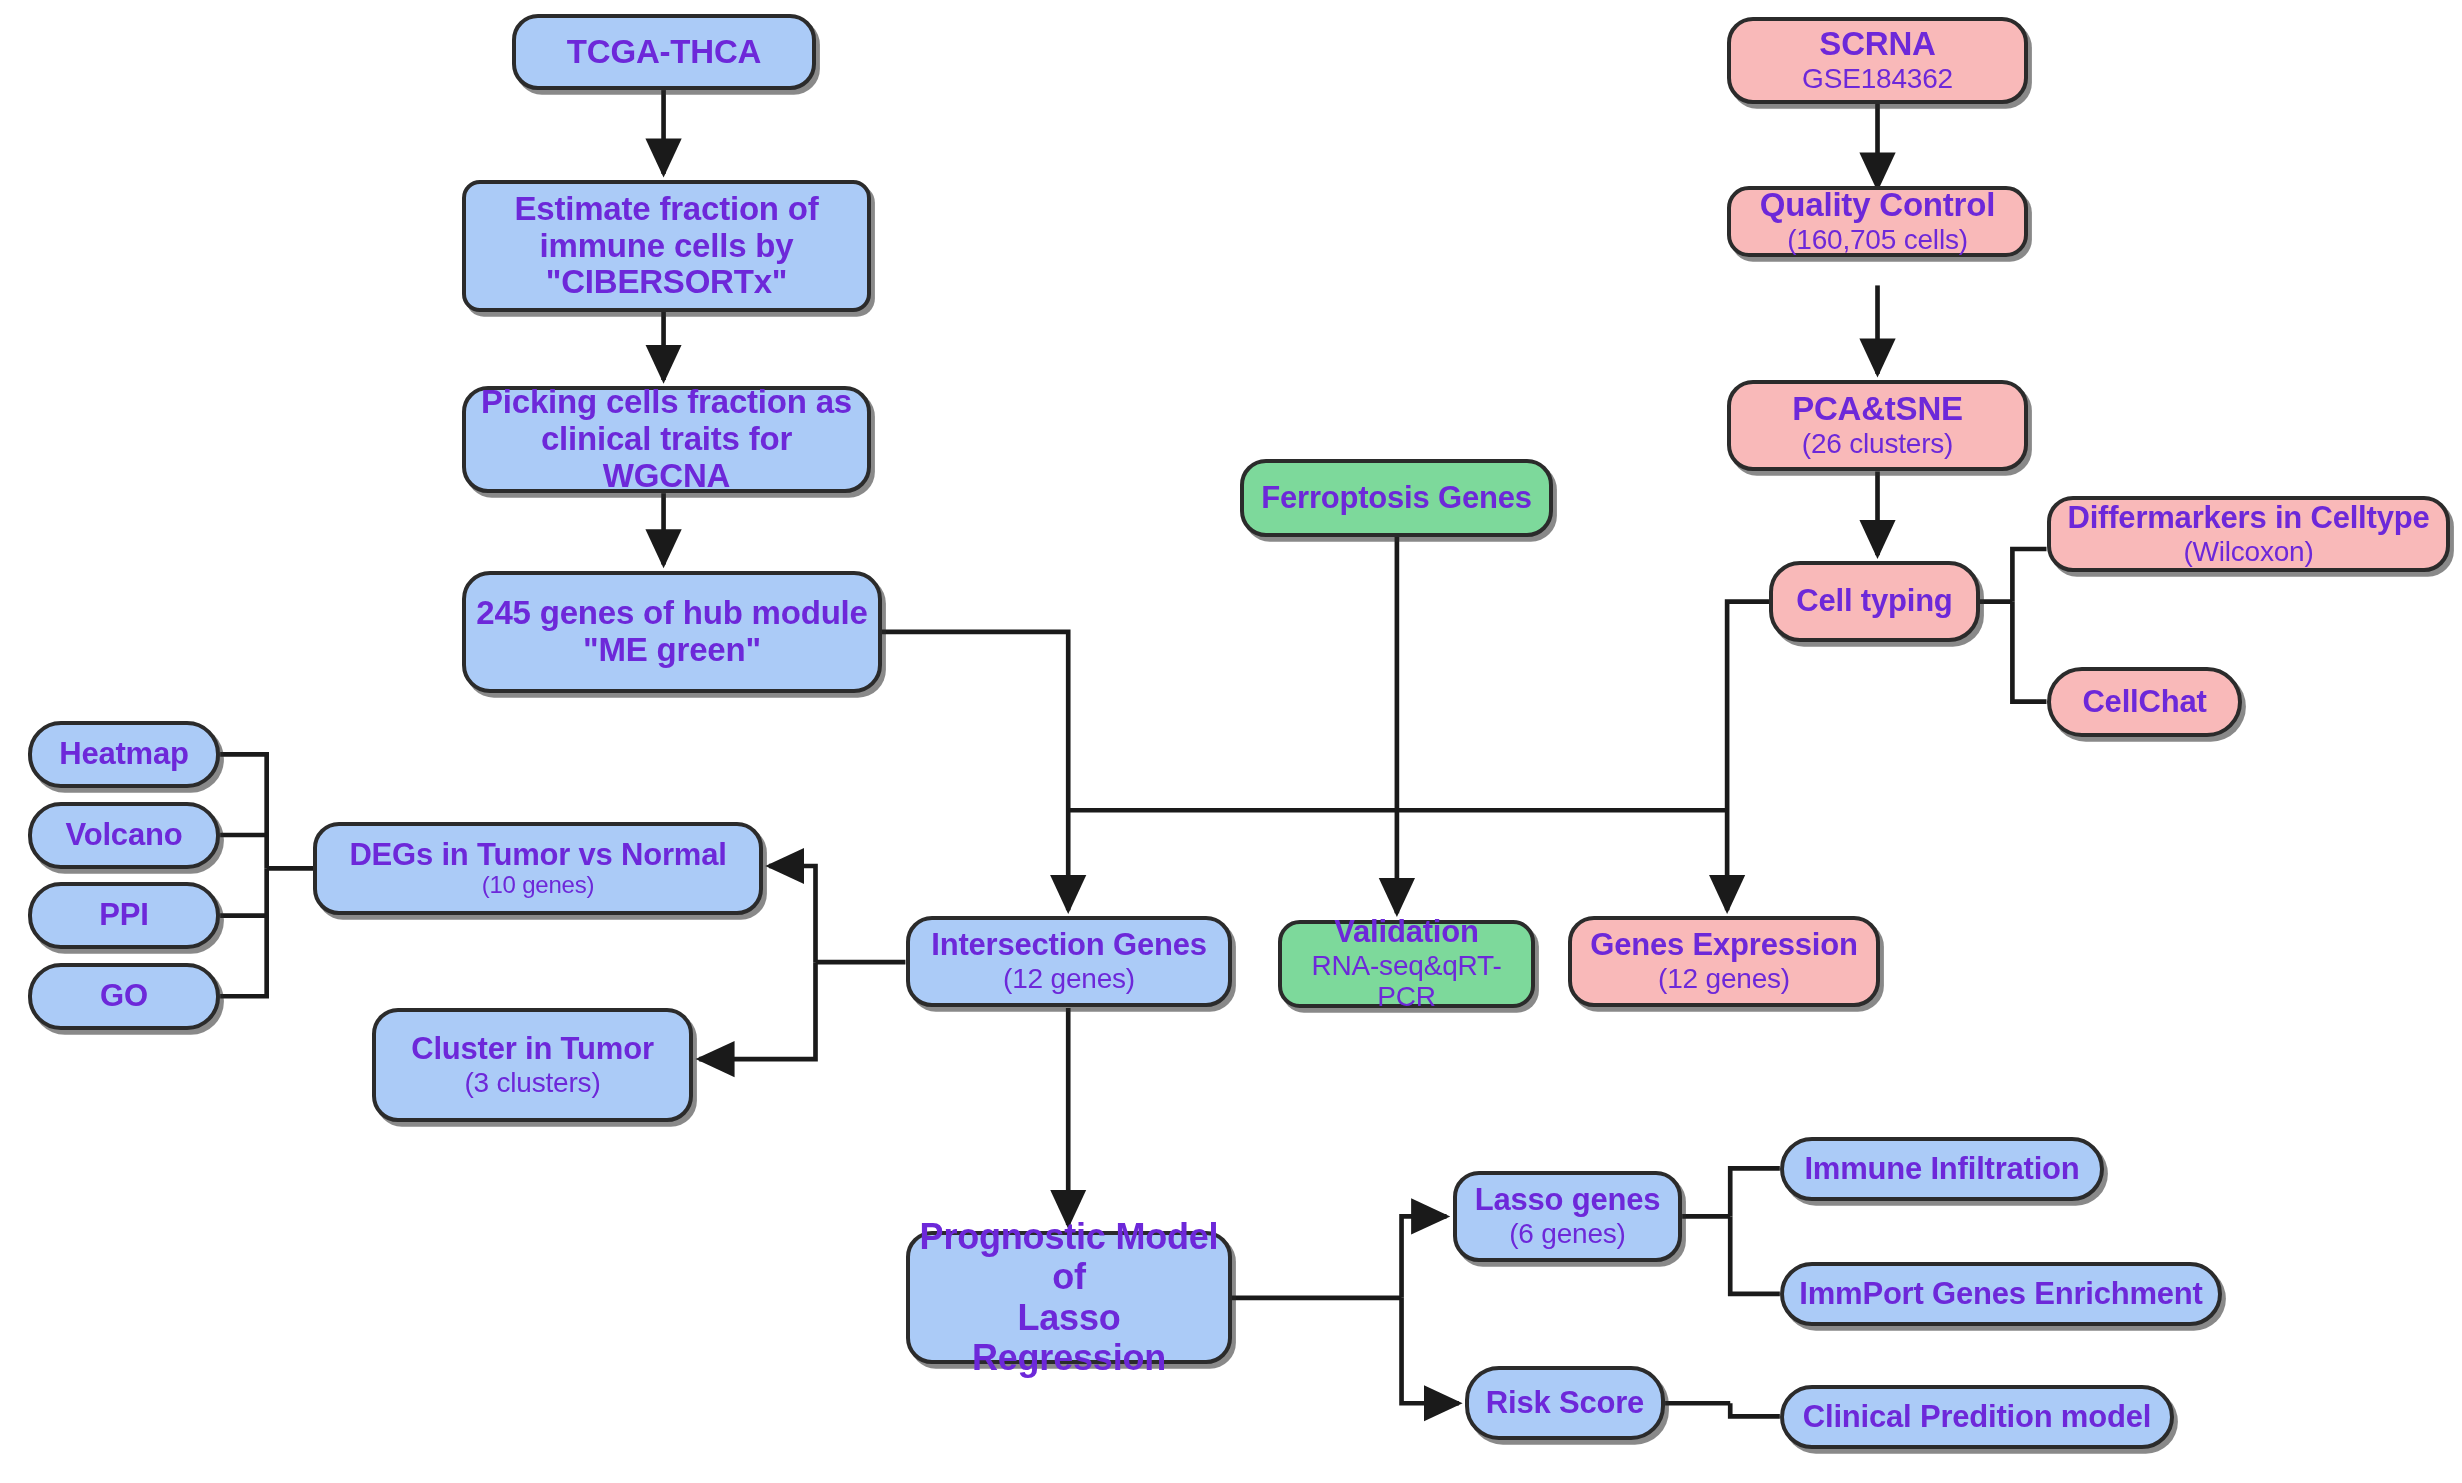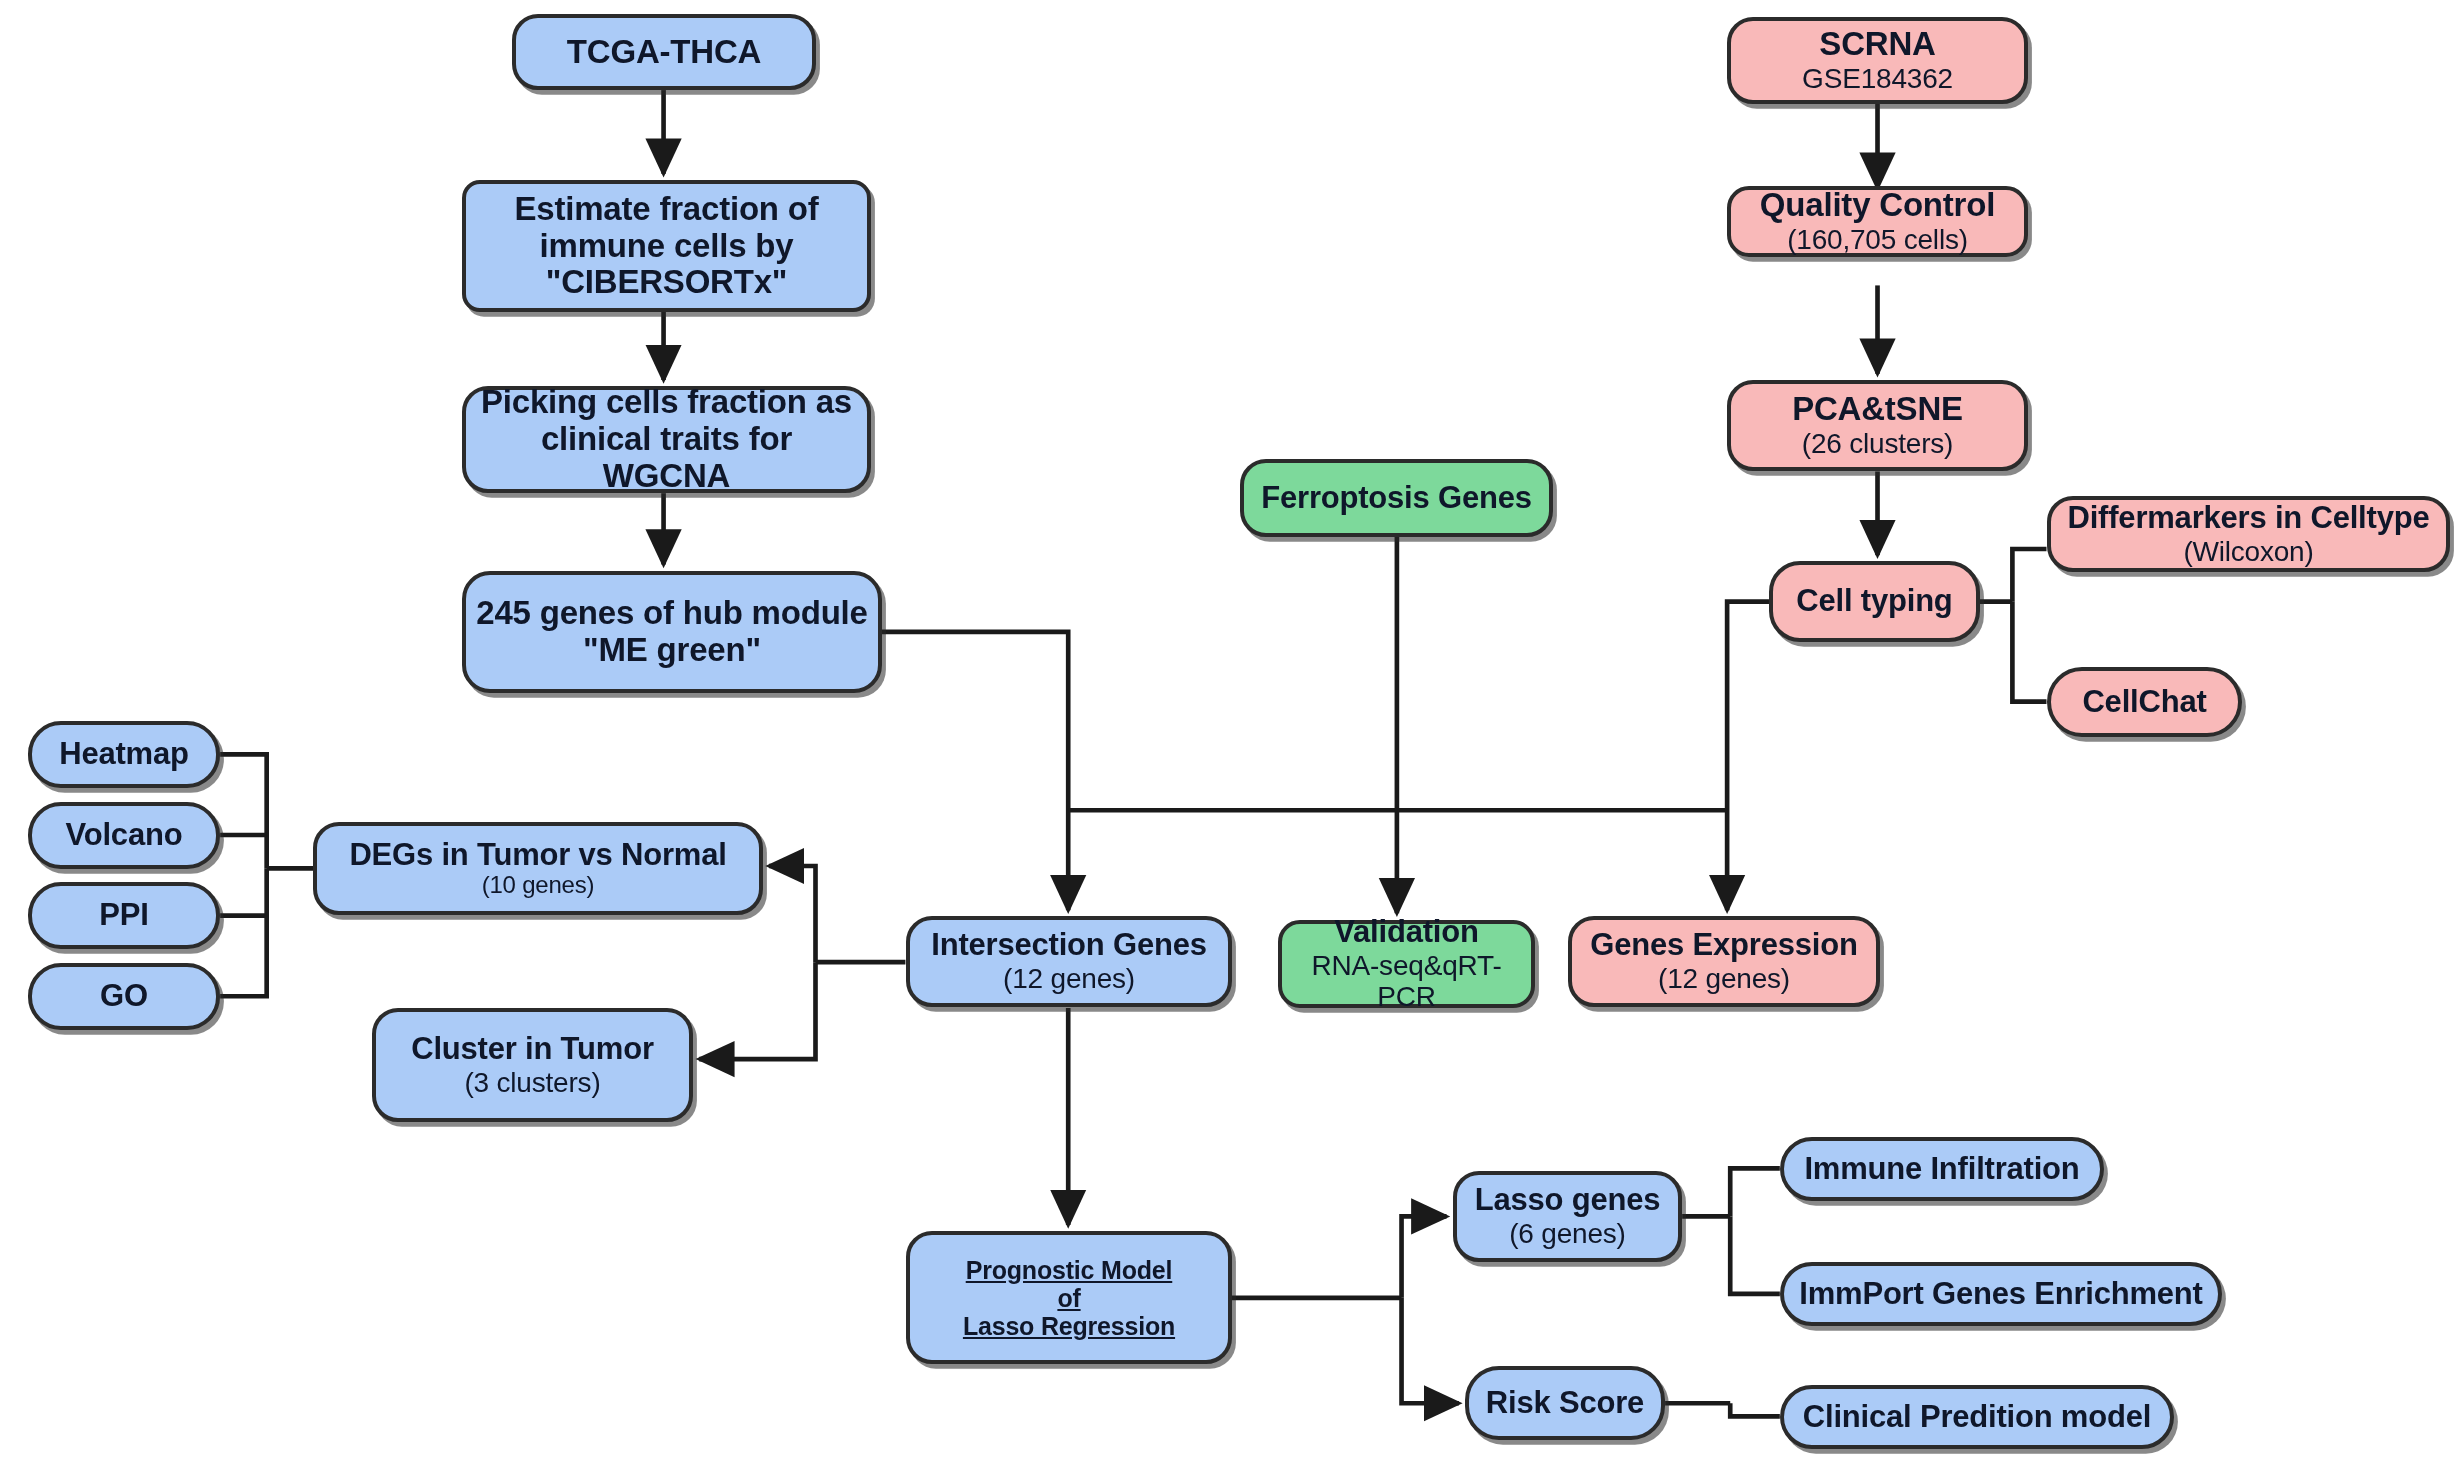--- a/index.html
+++ b/index.html
@@ -22,21 +22,21 @@
   .node{
     position:absolute;
     box-sizing:border-box;
     border:4.7px solid #2b2b2b;
     border-radius:26px;
     display:flex;
     flex-direction:column;
     align-items:center;
     justify-content:center;
     text-align:center;
-    color:#0f172a;
+    color:#6d28d9;
     box-shadow:3.9px 4.7px 0 0 rgba(40,40,40,0.55);
     z-index:5;
     padding:1.6px 7.8px;
   }
   .node .title{
     font-weight:bold;
     line-height:1.12;
     letter-spacing:-0.2px;
   }
   .node .sub{
@@ -173,21 +173,21 @@
         <div class="title" style="font-size: 31px;">Cell typing</div>
       </div>
       <div class="node pink" style="left: 2047px; top: 496px; width: 403px; height: 76px; border-radius: 26px;">
         <div class="title" style="font-size: 31px;">Differmarkers in Celltype</div>
         <div class="sub" style="font-size: 28px;">(Wilcoxon)</div>
       </div>
       <div class="node pink" style="left: 2047px; top: 667px; width: 195px; height: 70px; border-radius: 35px;">
         <div class="title" style="font-size: 31px;">CellChat</div>
       </div>
       <div class="node blue" style="left: 906px; top: 1231px; width: 326px; height: 133px; border-radius: 26px;">
-        <div class="title" style="font-size: 25px; text-decoration: underline;">Prognostic Model<br>of<br>Lasso Regression</div>
+        <div class="title" style="font-size: 36px;">Prognostic Model<br>of<br>Lasso Regression</div>
       </div>
       <div class="node blue" style="left: 1453px; top: 1171px; width: 229px; height: 91px; border-radius: 26px;">
         <div class="title" style="font-size: 31px;">Lasso genes</div>
         <div class="sub" style="font-size: 28px;">(6 genes)</div>
       </div>
       <div class="node blue" style="left: 1465px; top: 1366px; width: 200px; height: 74px; border-radius: 34px;">
         <div class="title" style="font-size: 31px;">Risk Score</div>
       </div>
       <div class="node blue" style="left: 1780px; top: 1137px; width: 324px; height: 64px; border-radius: 32px;">
         <div class="title" style="font-size: 31px;">Immune Infiltration</div>

